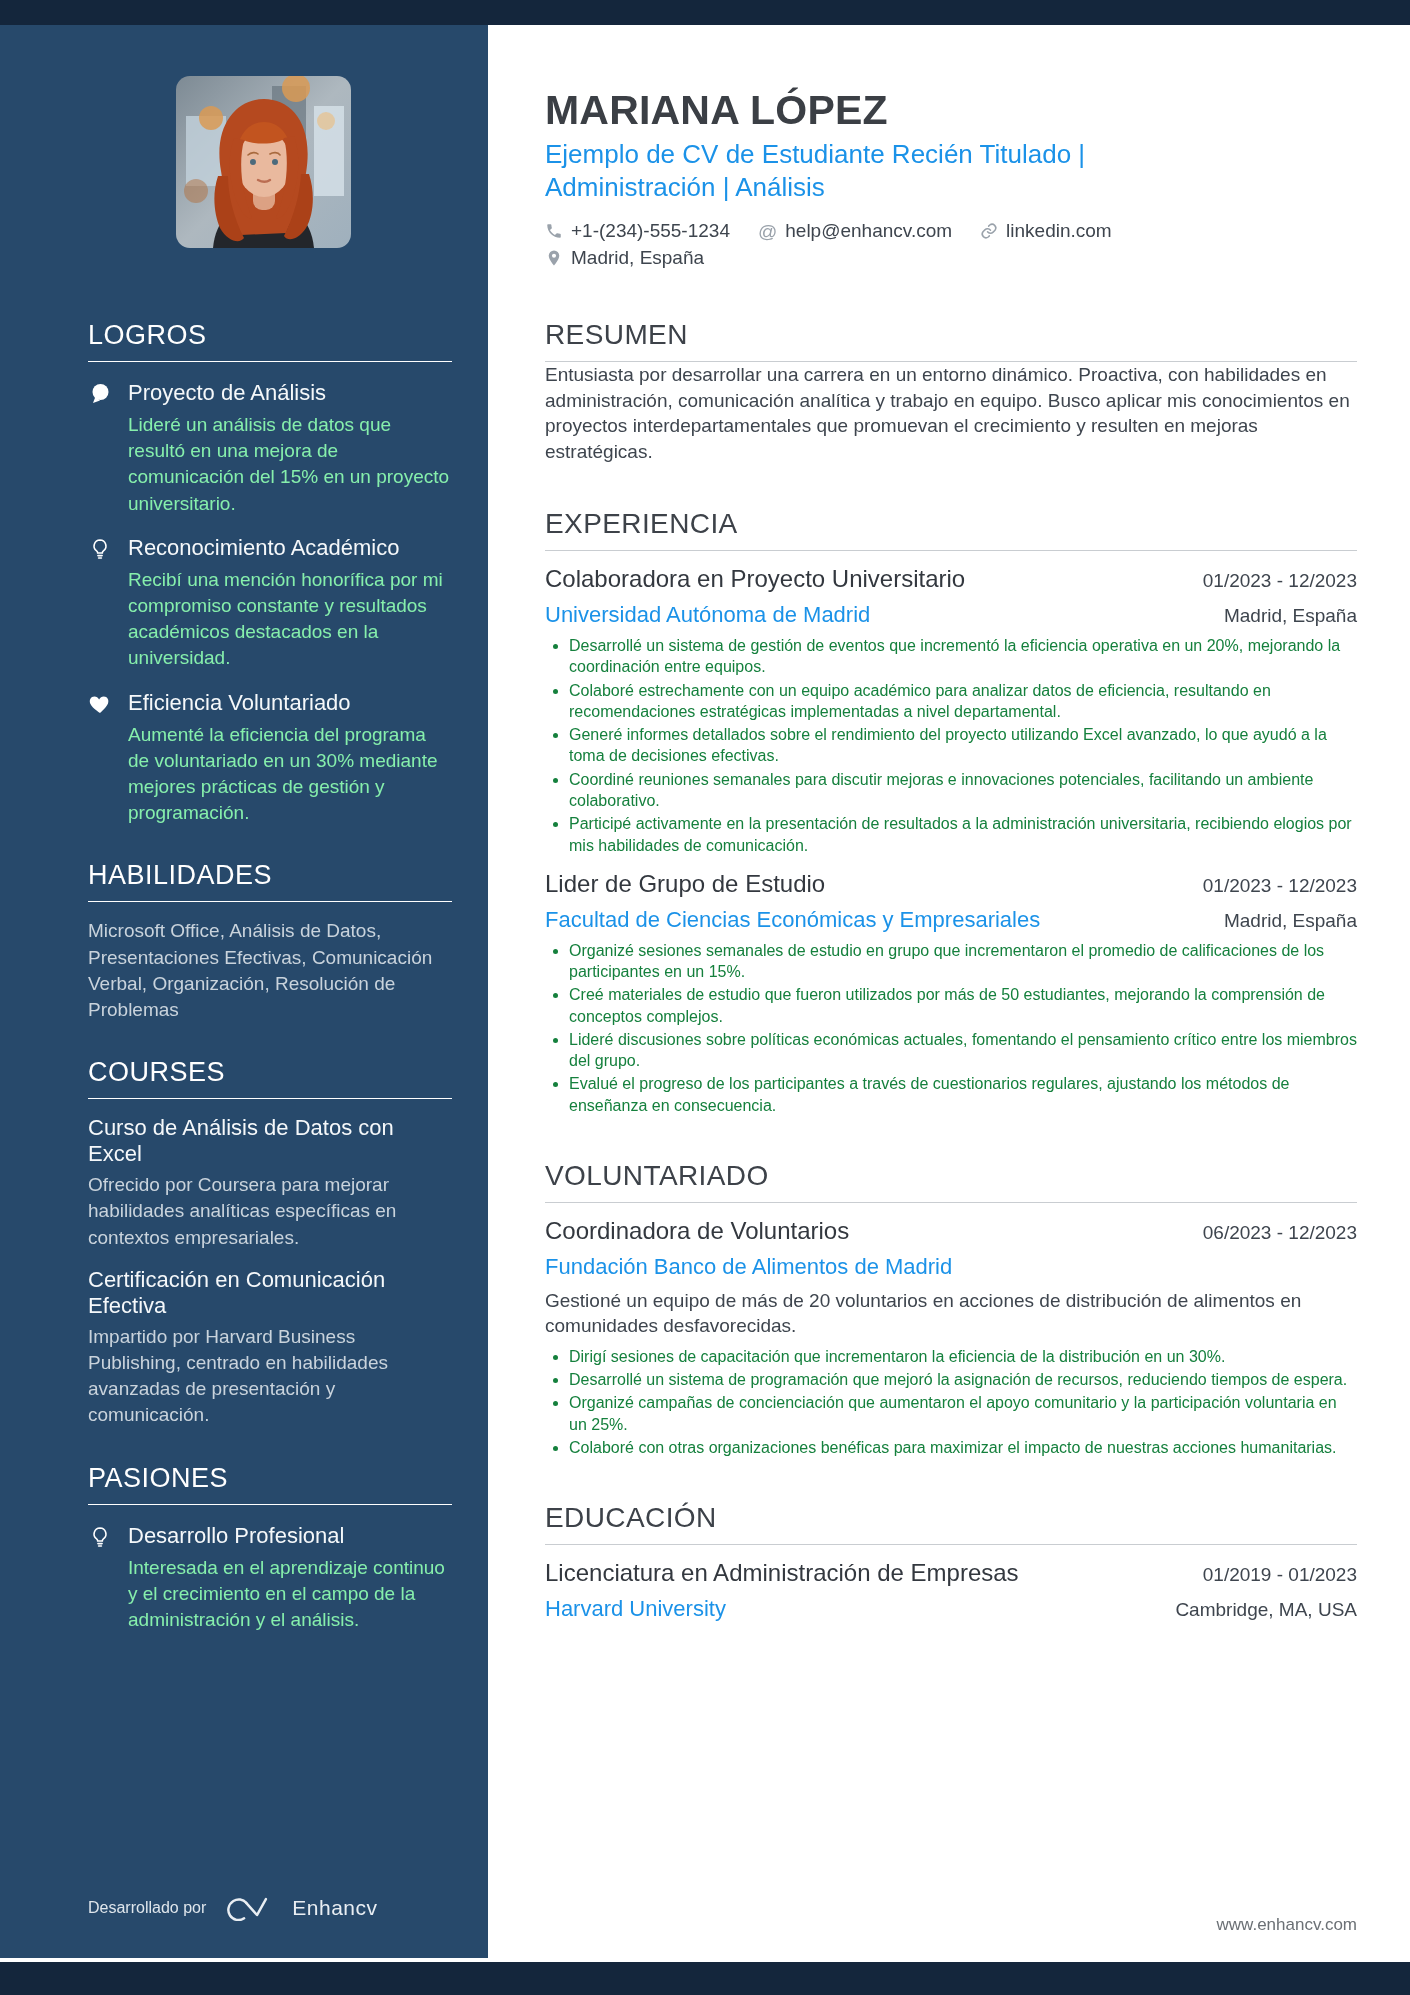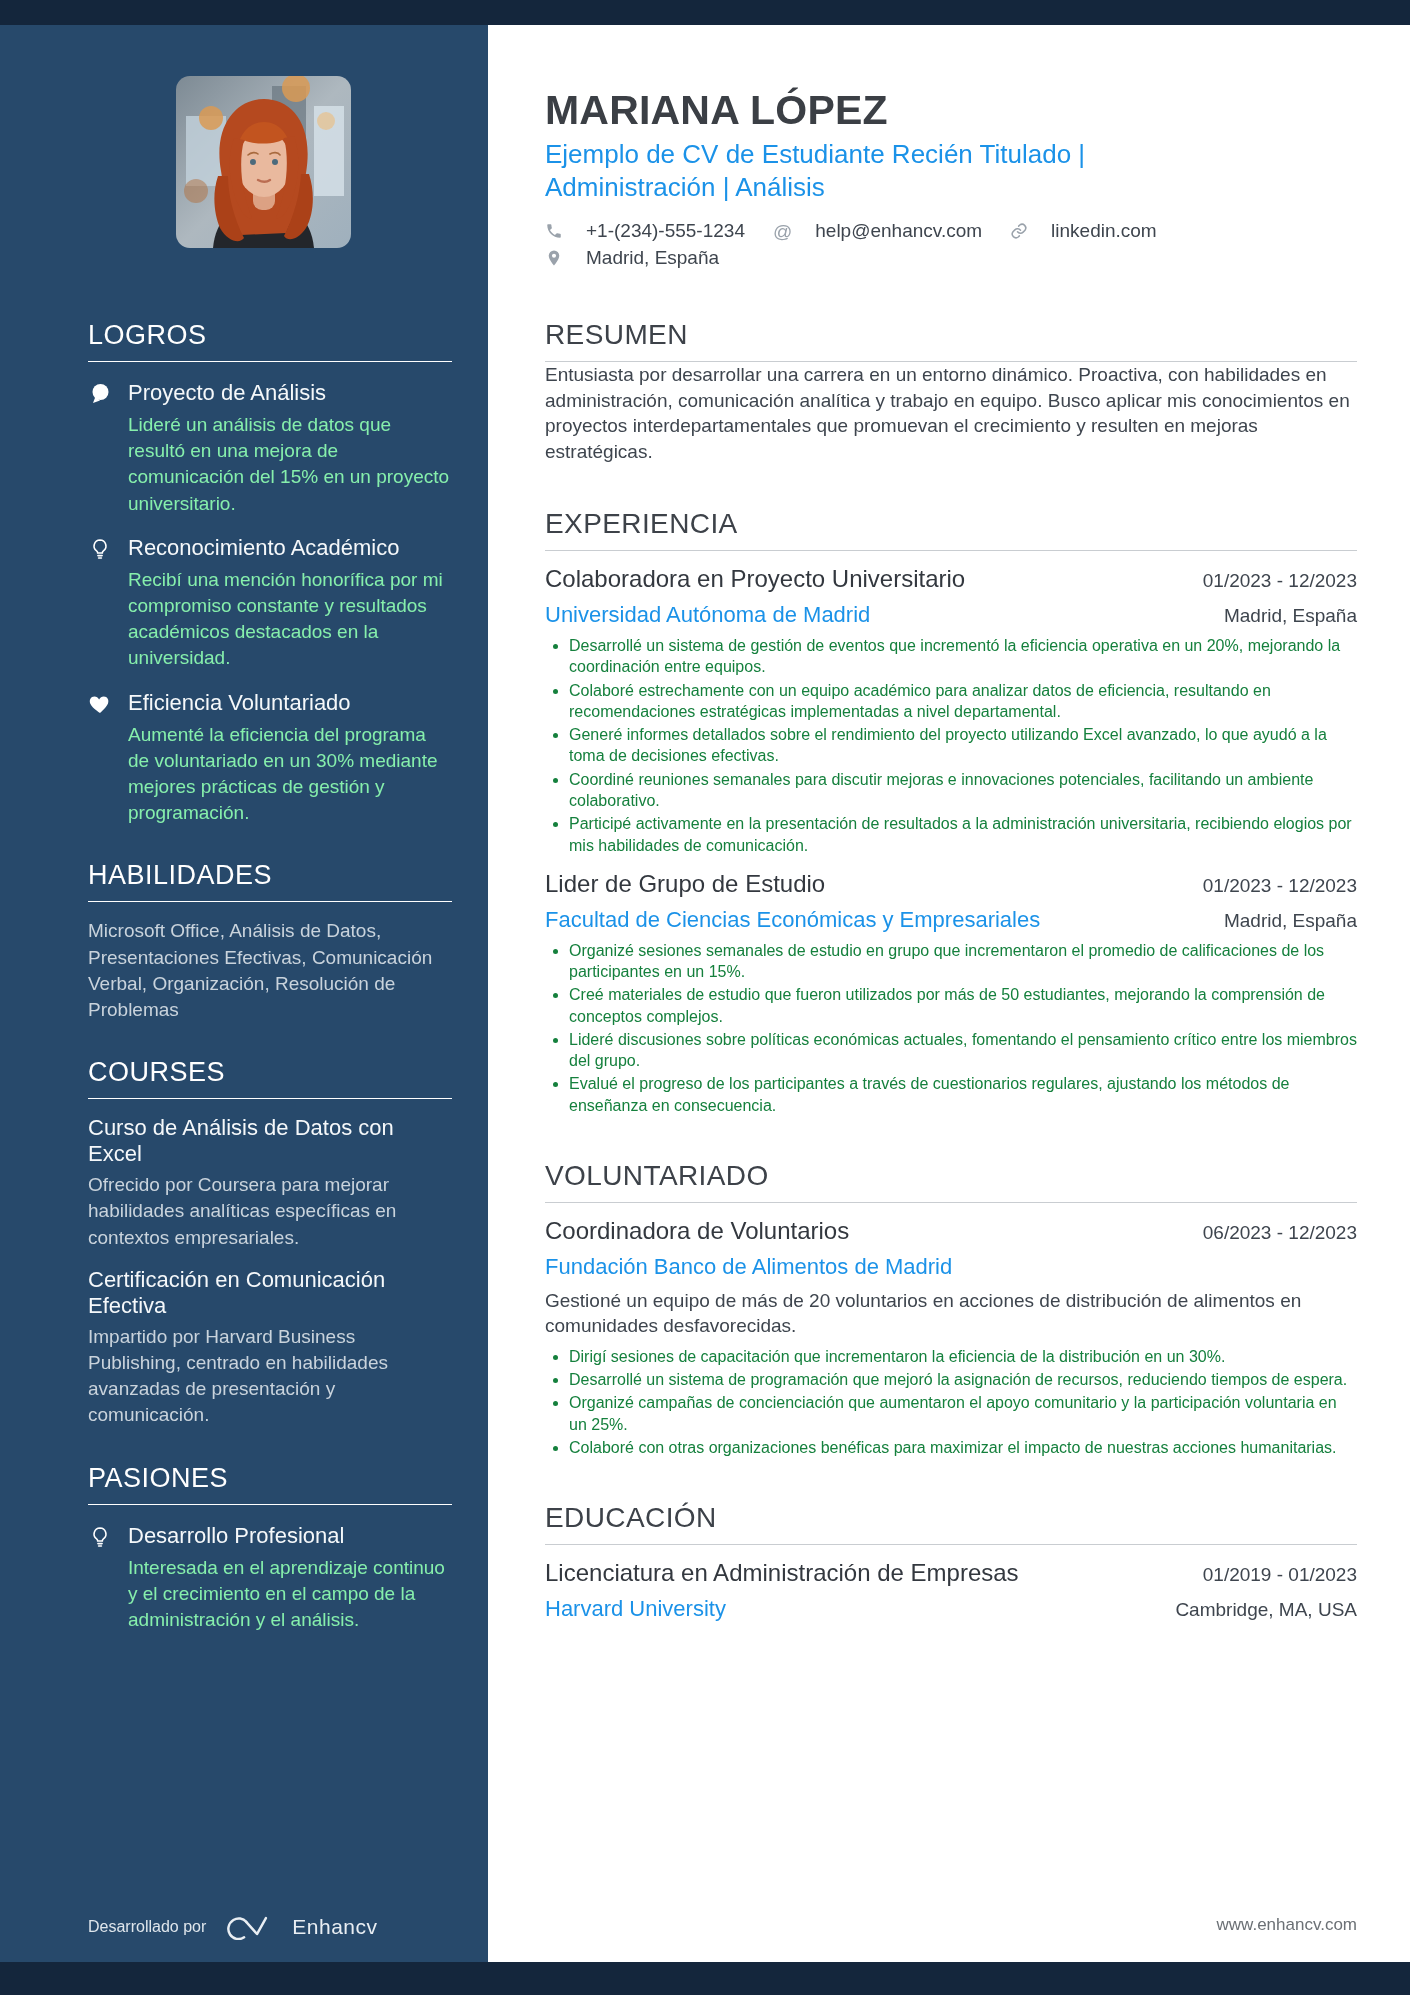--- a/index.html
+++ b/index.html
@@ -7,21 +7,21 @@
   .page {
     position:relative; width:1410px; height:1995px; background:#ffffff;
     font-family:"Liberation Sans", sans-serif; overflow:hidden;
   }
   .band { position:absolute; left:0; width:1410px; background:#14263c; z-index:5; }
   .band.top { top:0; height:25px; }
   .band.bottom { bottom:0; height:33px; }
 
   
   .sidebar {
-    position:absolute; left:0; top:25px; bottom:18px; width:488px;
+    position:absolute; left:0; top:25px; bottom:37px; width:488px;
     background:#27496b; color:#c9d3dc;
     display:flex; flex-direction:column;
     padding:51px 36px 37px 88px;
   }
   .photo {
     width:175px; height:172px; border-radius:14px; overflow:hidden;
     margin-left:88px; flex:0 0 auto;
   }
   .photo svg { display:block; width:100%; height:100%; }
   .side-section { margin-top:34px; }
@@ -50,21 +50,21 @@
 
   
   .main {
     position:absolute; left:488px; top:25px; right:0; bottom:33px;
     background:#ffffff; padding:63px 53px 0 57px; color:#3e454e;
   }
   .name { font-size:41px; font-weight:700; color:#3b3f45; letter-spacing:0.2px; line-height:1.08; }
   .subtitle { margin-top:6px; font-size:26px; line-height:1.27; color:#1b92e8; max-width:600px; }
   .contact-row { margin-top:16px; display:flex; align-items:center; gap:28px; }
   .contact-row.second { margin-top:5px; }
-  .contact-item { display:flex; align-items:center; gap:23px; font-size:19px; color:#3e454e; }
+  .contact-item { display:flex; align-items:center; gap:8px; font-size:19px; color:#3e454e; }
   .contact-item .cicon { color:#9aa2ab; display:flex; align-items:center; }
   .contact-item .cicon svg { width:18px; height:18px; }
   .at-glyph { font-size:19px; color:#9aa2ab; line-height:1; }
 
   .m-section { margin-top:44px; }
   .m-section.resumen { margin-top:50px; }
   .m-h2 {
     font-size:28px; font-weight:400; color:#3d4249; letter-spacing:0.4px;
     padding-bottom:10px; border-bottom:1.5px solid #c9cdd1;
   }

